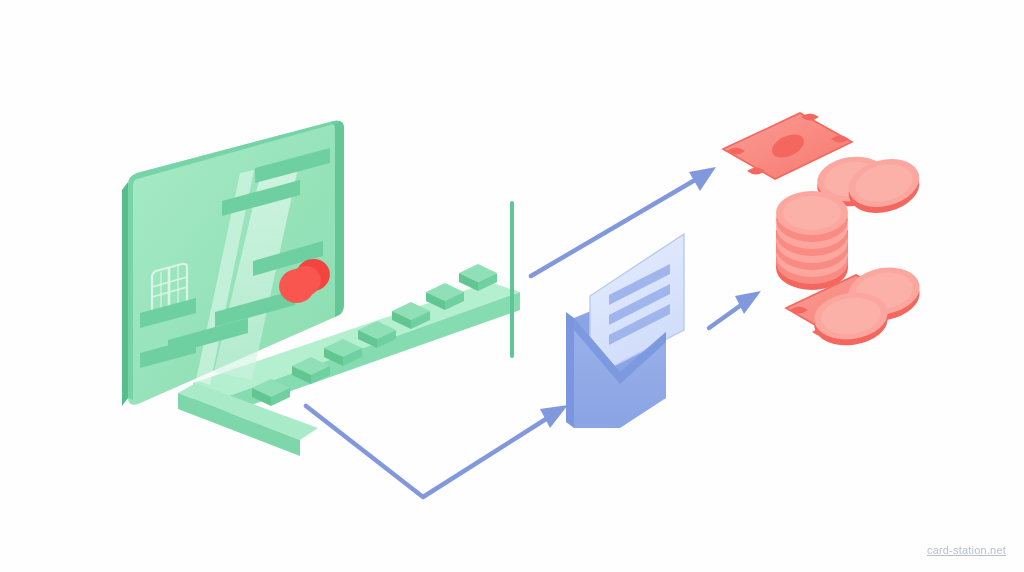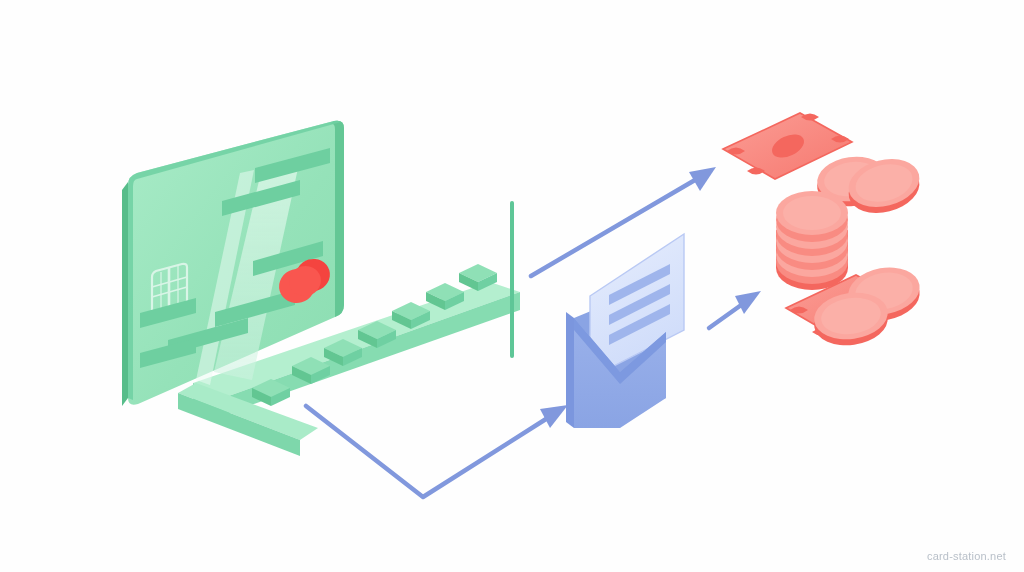--- a/index.html
+++ b/index.html
@@ -18,26 +18,27 @@
     overflow: hidden;
   }
   .stage svg {
     display: block;
     width: 1024px;
     height: 572px;
   }
   .watermark {
     position: absolute;
     right: 18px;
-    bottom: 10px;
+    bottom: 16px;
     font-family: "Liberation Sans", sans-serif;
     font-size: 11px;
     letter-spacing: .2px;
     color: #b9c0c9;
     user-select: none;
+    text-decoration: underline;
   }
 </style>
 </head>
 <body>
 
 <div class="stage">
 
   <svg viewBox="0 0 1024 572" xmlns="http://www.w3.org/2000/svg">
 
     <defs>

